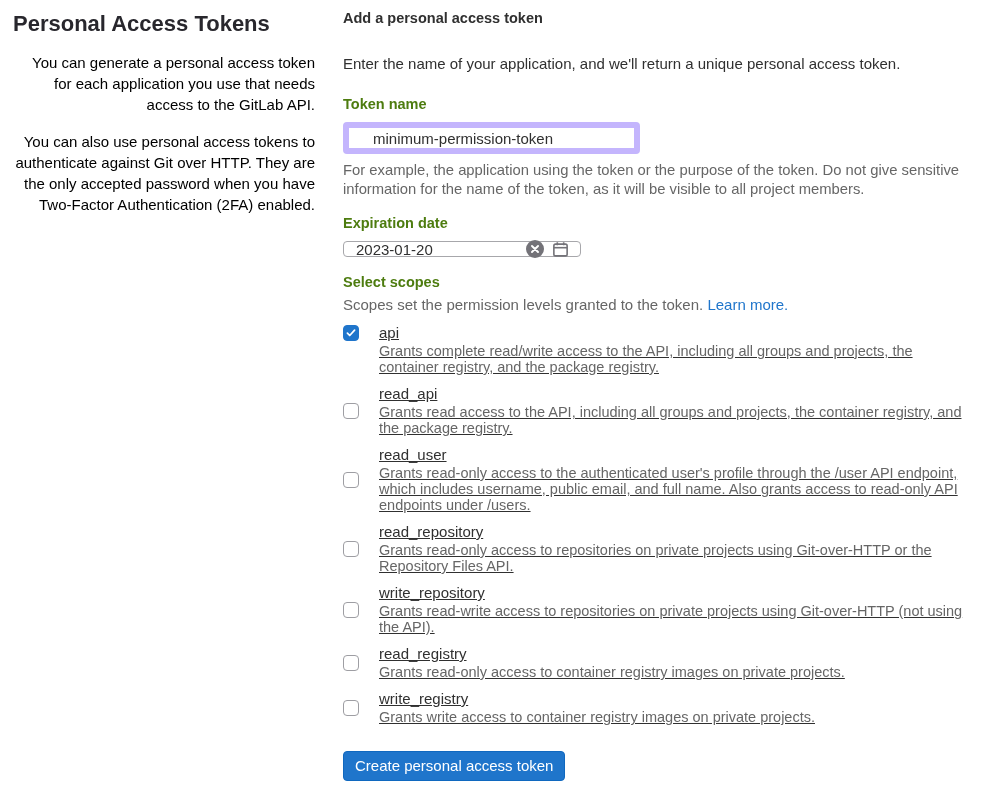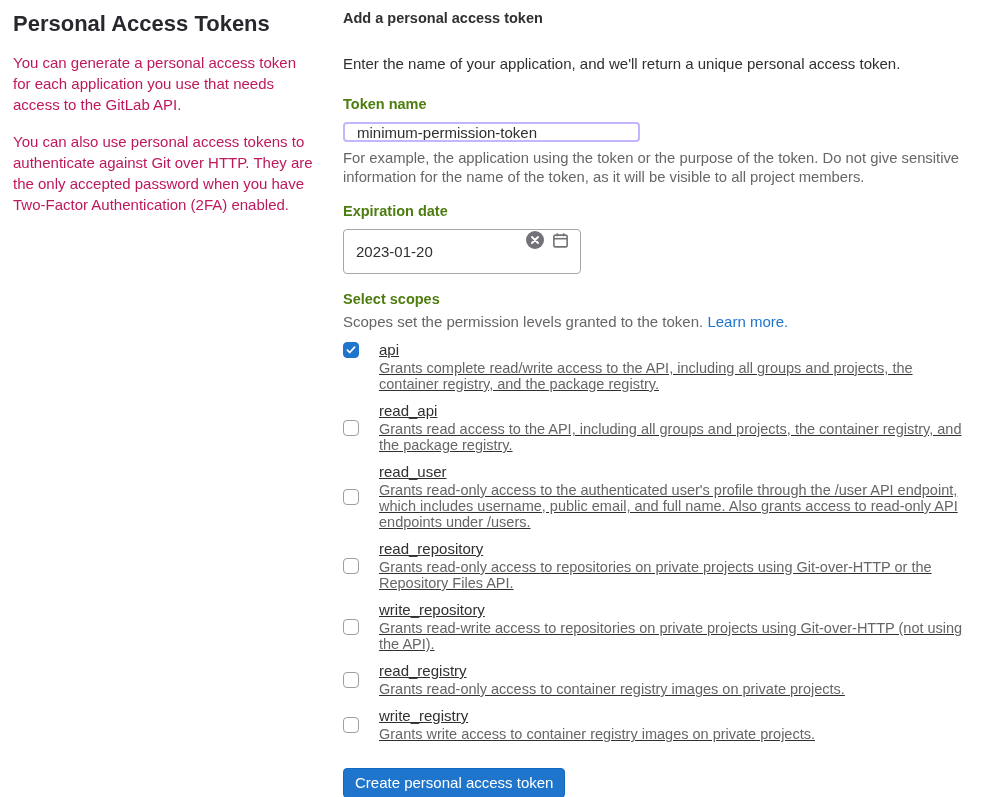--- a/index.html
+++ b/index.html
@@ -24,22 +24,23 @@
   .page-title {
     font-size: 22px;
     font-weight: 700;
     color: #28272d;
     line-height: 26px;
     margin-bottom: 15px;
   }
   .aside p {
     font-size: 15px;
     line-height: 21px;
-    color: #be185d;
+    color: #000000;
     margin-bottom: 16px;
+    text-align: right;
   }
   
   .main {
     flex: 1;
     max-width: 620px;
   }
   .section-heading {
     font-size: 14.5px;
     font-weight: 700;
     color: #303030;
@@ -56,42 +57,43 @@
     display: block;
     font-size: 14.5px;
     font-weight: 700;
     color: #4d7c0f;
     line-height: 15px;
     margin-bottom: 10px;
   }
   .text-input {
     display: block;
     width: 297px;
-    height: 20px;
-    border: 2px solid #c4b5fd;
+    height: 32px;
+    border: 6px solid #c4b5fd;
     border-radius: 4px;
-    padding: 0 12px;
+    padding: 0 24px;
     font-family: inherit;
     font-size: 15px;
     color: #303030;
     outline: none;
     background: #fff;
   }
   .help-text {
     font-size: 14.8px;
     line-height: 18.5px;
     color: #666666;
     margin-top: 7px;
   }
   .form-group { margin-bottom: 18px; }
   
   .date-group {
     display: flex;
+    align-items: center;
     width: 238px;
-    height: 45px;
+    height: 16px;
     border: 1px solid #a7a7ab;
     border-radius: 4px;
     background: #fff;
     padding: 0 10px 0 0;
   }
   .date-group input {
     border: none;
     outline: none;
     flex: 1;
     min-width: 0;

